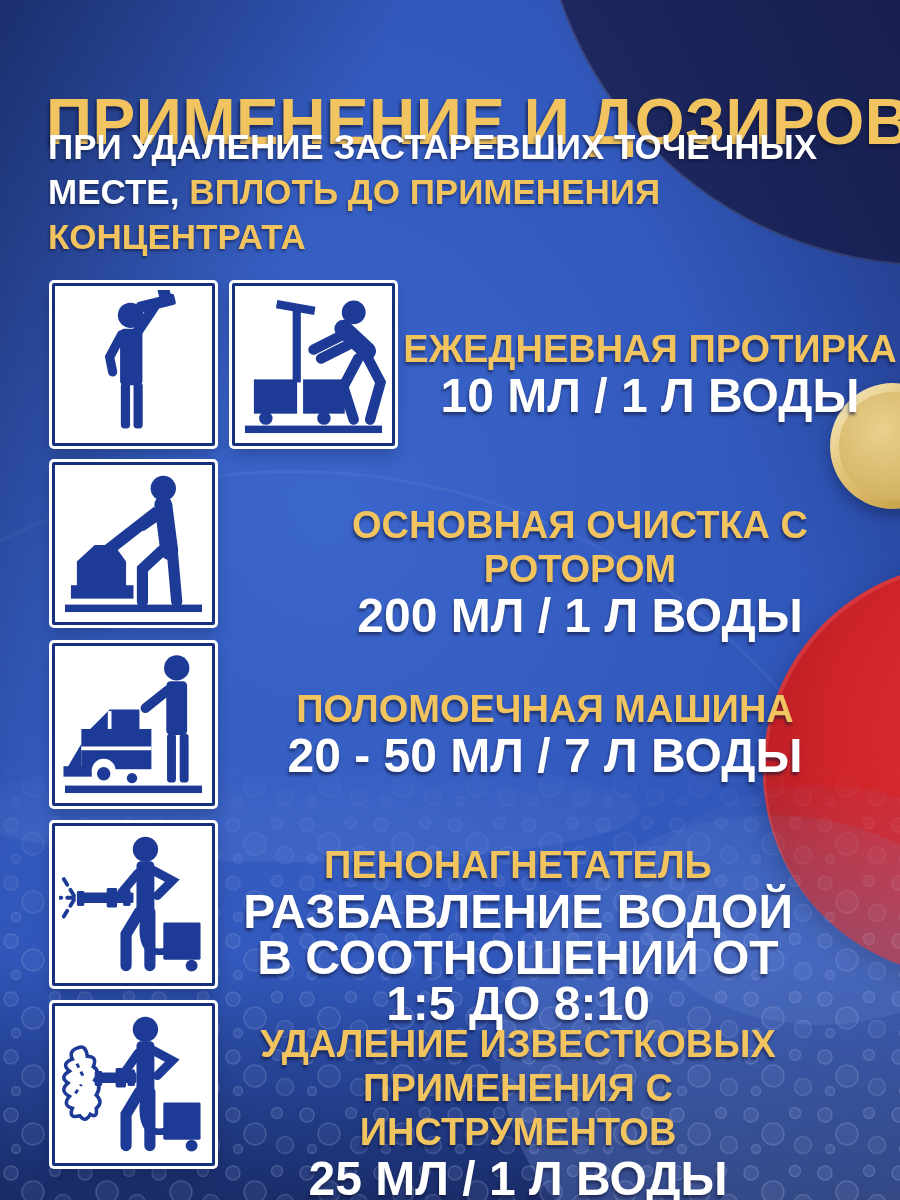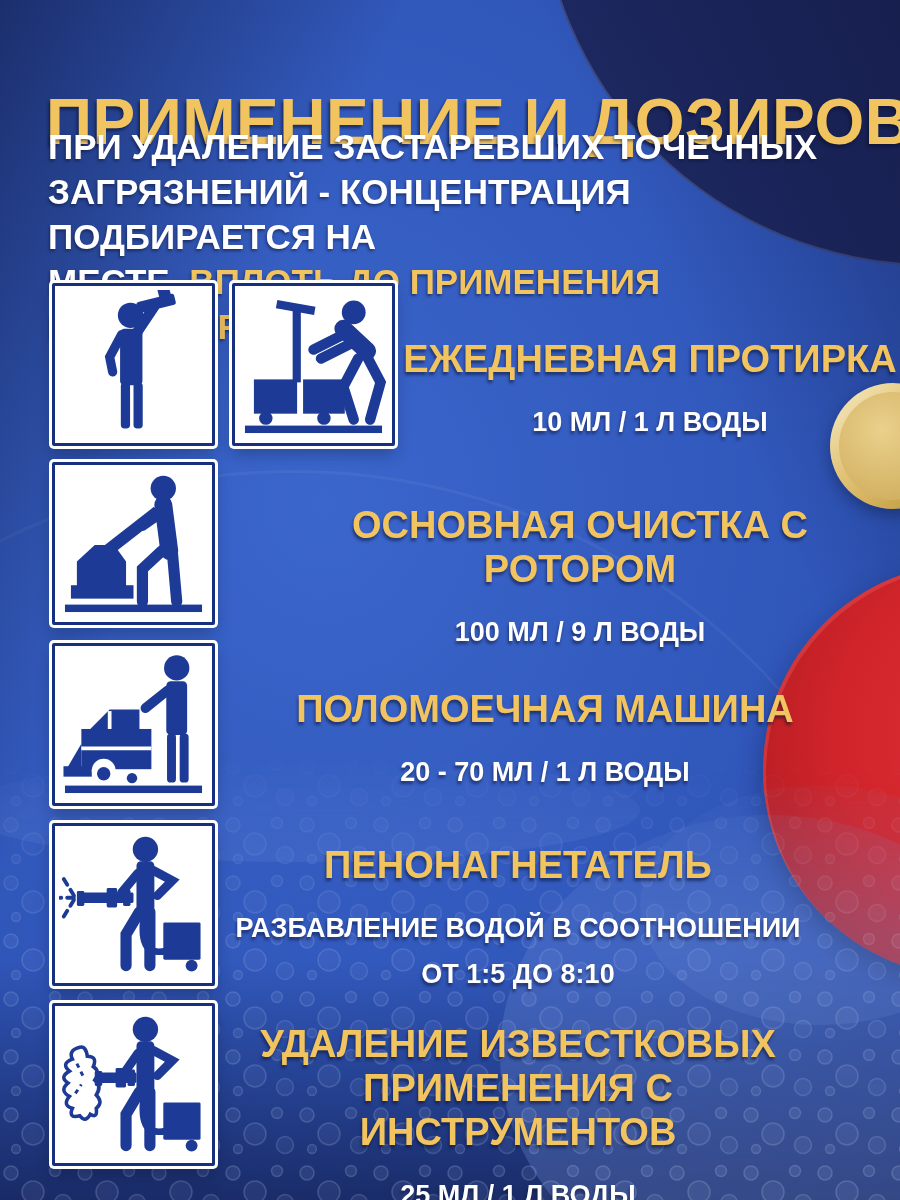--- a/index.html
+++ b/index.html
@@ -61,21 +61,21 @@
     box-sizing:border-box;
   }
   .tile svg{position:absolute;inset:4px;width:149px;height:149px;}
 
   .rowtext{position:absolute;text-align:center;}
   .rowtext .gold{
     font-size:38px;font-weight:bold;color:#F2C45F;line-height:44px;
     text-shadow:-1px 3px 3px rgba(12,18,50,.55);
   }
   .rowtext .white{
-    font-size:27px;font-weight:bold;color:#ffffff;line-height:46px;margin-top:18px;
+    font-size:48px;font-weight:bold;color:#ffffff;line-height:46px;margin-top:2px;
     text-shadow:-1px 3px 3px rgba(12,18,50,.55);
   }
 </style>
 </head>
 <body>
 
 <div class="canvas">
 
   <div class="circle circle-dark"></div>
   <div class="circle arc-faint"></div>
@@ -108,21 +108,20 @@
       <rect width="900" height="445" fill="url(#bub)" opacity="0.55"></rect>
     </g>
   </svg>
 
   <div class="content">
 
     <h1 class="title">ПРИМЕНЕНИЕ И ДОЗИРОВКА</h1>
 
     <div class="intro">
       <div>ПРИ УДАЛЕНИЕ ЗАСТАРЕВШИХ ТОЧЕЧНЫХ</div>
-      <div>ЗАГРЯЗНЕНИЙ - КОНЦЕНТРАЦИЯ ПОДБИРАЕТСЯ НА</div>
       <div><span class="white-seg">МЕСТЕ,</span><span class="gold-seg">ВПЛОТЬ ДО ПРИМЕНЕНИЯ КОНЦЕНТРАТА</span></div>
     </div>
 
     <section>
       <div class="tile" style="left:52px;top:283px;">
         <svg viewBox="0 0 100 100">
           <g fill="#1d3b96">
             <circle cx="48" cy="17" r="8.5"></circle>
             <g transform="rotate(-14 66 8)">
               <rect x="52" y="5" width="26" height="7.5" rx="1.5"></rect>
@@ -152,21 +151,21 @@
           </g>
           <g stroke="#1d3b96" fill="none" stroke-linecap="round">
             <path d="M70,26 L86,41" stroke-width="12"></path>
             <path d="M72,29 L50,40" stroke-width="7"></path>
             <path d="M75,36 L55,46" stroke-width="7"></path>
             <path d="M85,43 L95,62 L88,87" stroke-width="7"></path>
             <path d="M80,46 L70,65 L77,87" stroke-width="7"></path>
           </g>
         </svg>
       </div>
-      <div class="rowtext" style="left:400px;top:337px;width:500px;">
+      <div class="rowtext" style="left:400px;top:327px;width:500px;">
         <div class="gold">ЕЖЕДНЕВНАЯ ПРОТИРКА</div>
         <div class="white">10 МЛ / 1 Л ВОДЫ</div>
       </div>
     </section>
 
     <section>
       <div class="tile" style="left:52px;top:462px;">
         <svg viewBox="0 0 100 100">
           <g fill="#1d3b96">
             <circle cx="70" cy="13" r="8.5"></circle>
@@ -178,21 +177,21 @@
             <path d="M70,24 L74,55" stroke-width="12" stroke-linecap="round"></path>
             <path d="M69,29 L56,38" stroke-width="7" stroke-linecap="round"></path>
             <path d="M27,59 L63,31" stroke-width="8" stroke-linecap="square"></path>
             <path d="M69,55 L56,67 L56,89" stroke-width="7.5" stroke-linecap="round"></path>
             <path d="M76,55 L79,89" stroke-width="7.5" stroke-linecap="round"></path>
           </g>
         </svg>
       </div>
       <div class="rowtext" style="left:260px;top:503px;width:640px;">
         <div class="gold">ОСНОВНАЯ ОЧИСТКА С РОТОРОМ</div>
-        <div class="white">100 МЛ / 9 Л ВОДЫ</div>
+        <div class="white">200 МЛ / 1 Л ВОДЫ</div>
       </div>
     </section>
 
     <section>
       <div class="tile" style="left:52px;top:643px;">
         <svg viewBox="0 0 100 100">
           <g fill="#1d3b96">
             <circle cx="79" cy="12" r="8.5"></circle>
             <rect x="72" y="21" width="14" height="36" rx="3"></rect>
             <path d="M20,54 L34,40 L54,40 L54,54 Z"></path>
@@ -214,21 +213,21 @@
             <path d="M34,41 L34,53"></path>
             <path d="M15,66 L62,66"></path>
           </g>
           <g stroke="#1d3b96" fill="none" stroke-linecap="round">
             <path d="M73,27 L58,39" stroke-width="6.5"></path>
           </g>
         </svg>
       </div>
       <div class="rowtext" style="left:240px;top:687px;width:610px;">
         <div class="gold">ПОЛОМОЕЧНАЯ МАШИНА</div>
-        <div class="white">20 - 70 МЛ / 1 Л ВОДЫ</div>
+        <div class="white">20 - 50 МЛ / 7 Л ВОДЫ</div>
       </div>
     </section>
 
     <section>
       <div class="tile" style="left:52px;top:823px;">
         <svg viewBox="0 0 100 100">
           <g fill="#1d3b96">
             <circle cx="58" cy="13" r="8.5"></circle>
             <rect x="52" y="21" width="12" height="34" rx="3"></rect>
             <rect x="12" y="41" width="5" height="10" rx="1"></rect>

